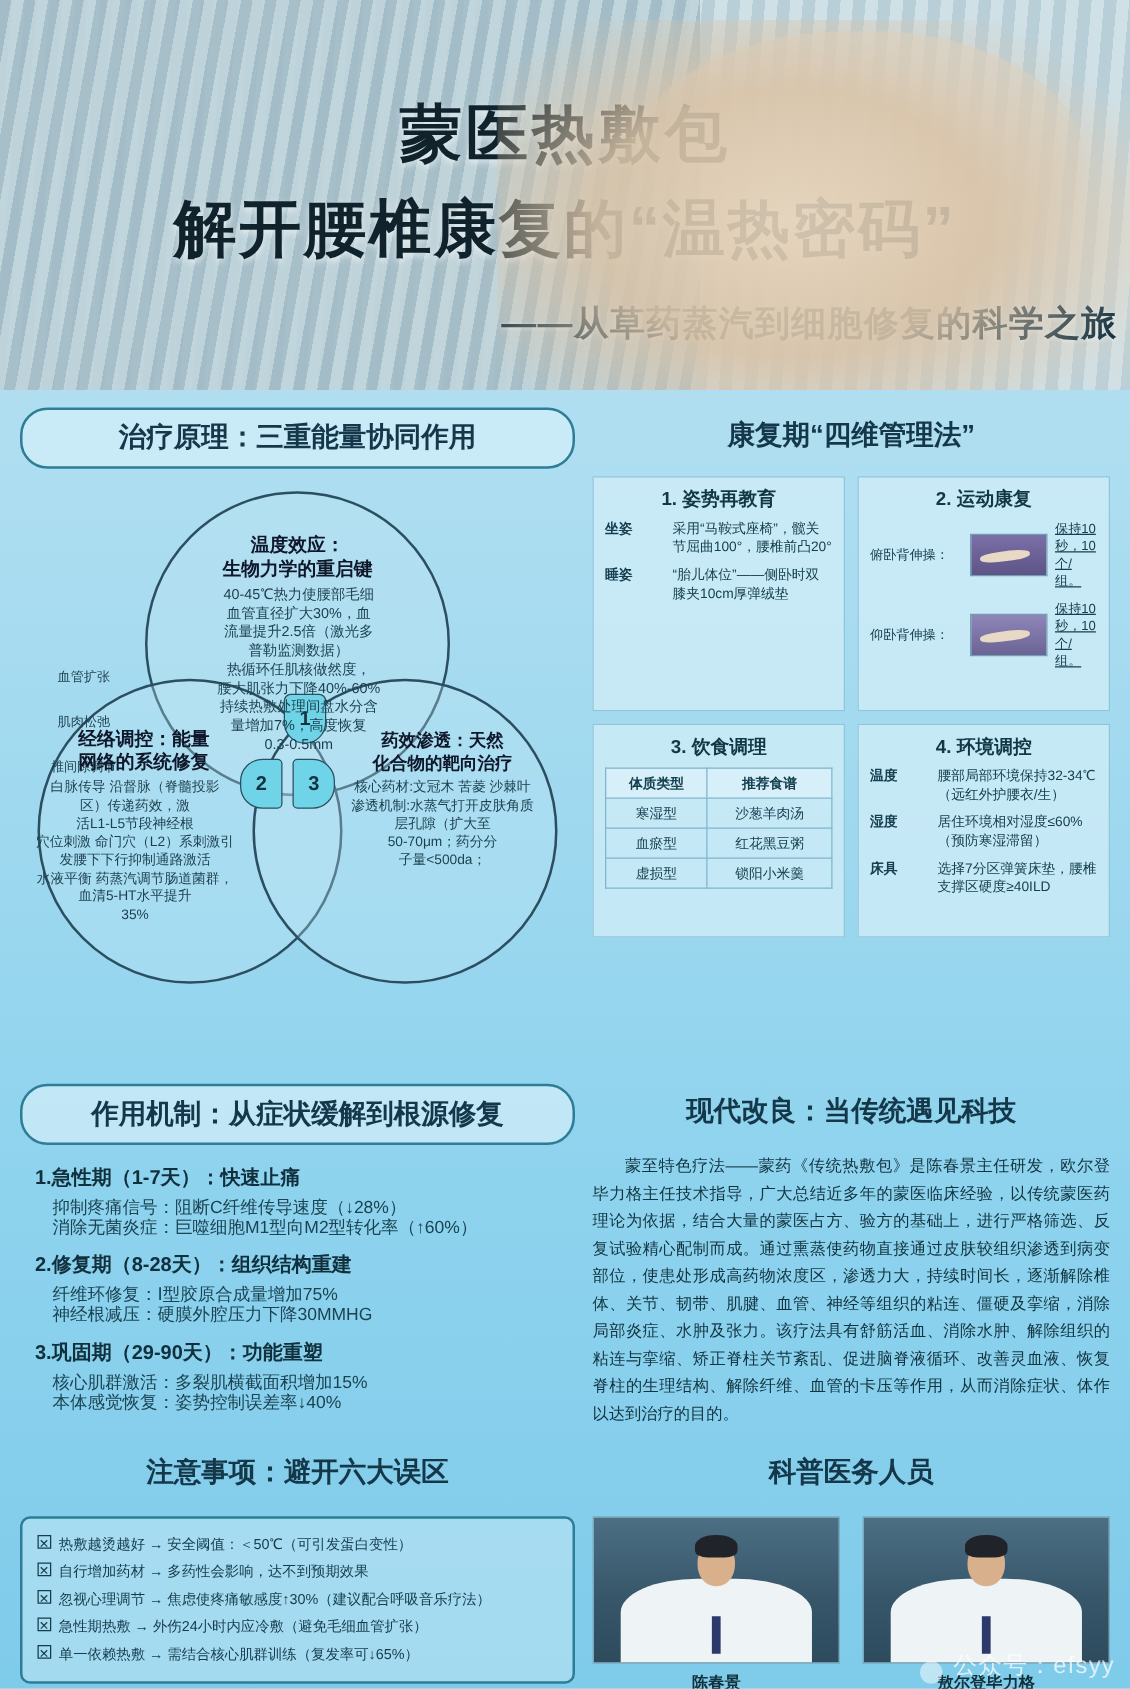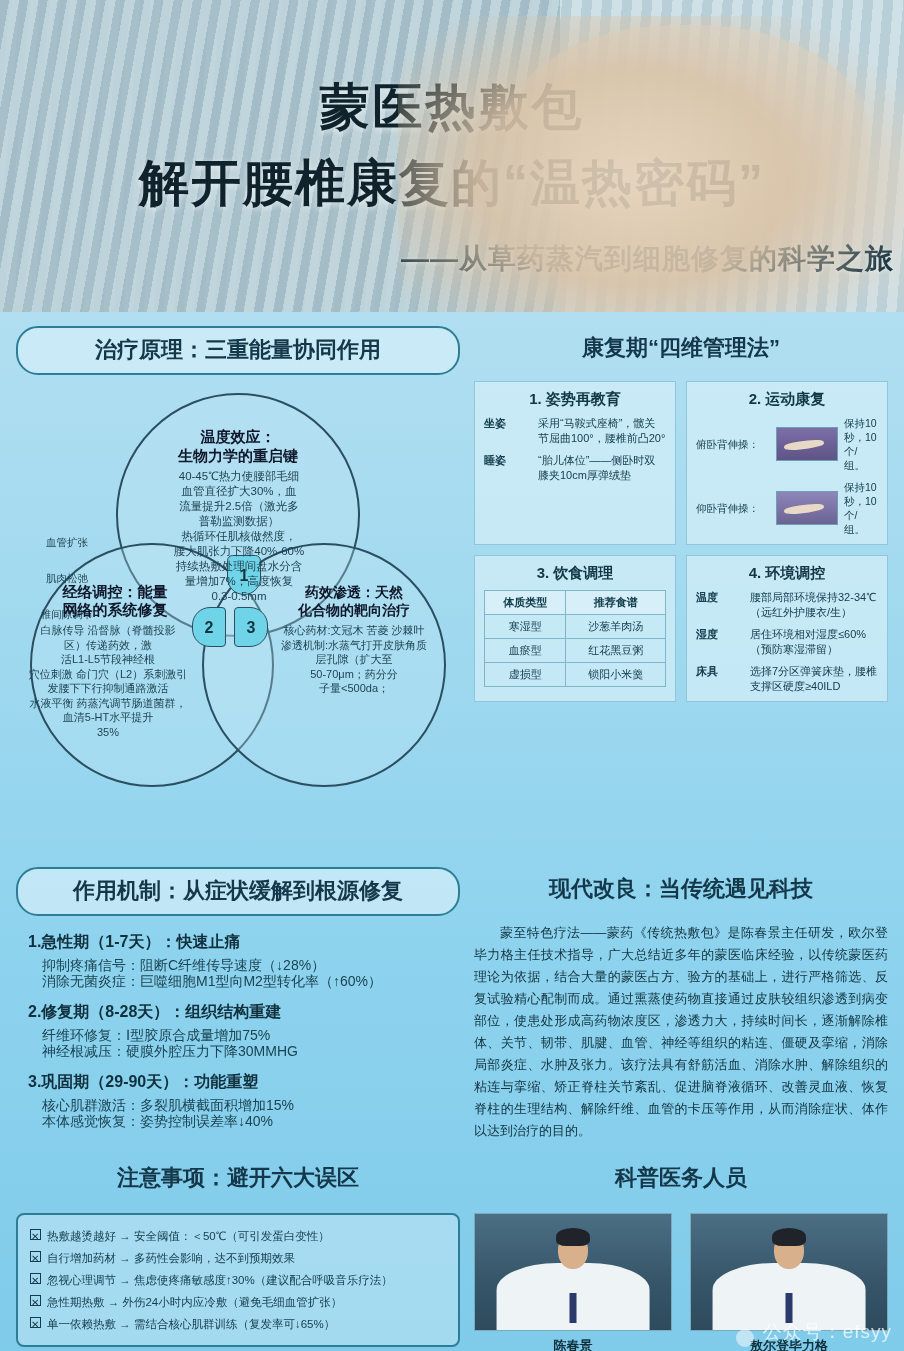--- a/index.html
+++ b/index.html
@@ -95,40 +95,40 @@
 
   .v-br-head { position:absolute; left:258px; top:200px; width:160px; font-size:14px; line-height:18px; }
   .v-br-body { position:absolute; left:256px; top:240px; width:164px; font-size:11px; line-height:14.5px; text-align:center; }
 
   .v-left-tags { position:absolute; left:6px; top:152px; width:90px; font-size:10.5px; line-height:14px; color:#1b3f4d; text-align:center;}
   .v-left-tags div{ margin-bottom:22px; }
 
   
   .grid4 { display:grid; grid-template-columns:1fr 1fr; gap:10px; margin-top:10px; }
   .card {
-    background:rgba(208,236,247,0.8); border:1px solid #8fc6da; padding:8px 9px 0;
+    background:rgba(208,236,247,0.8); border:1px solid #8fc6da; padding:8px 9px 24px;
   }
   .card-h { font-size:15px; font-weight:bold; color:#123845; text-align:center; margin-bottom:7px; }
   .kv { font-size:11px; color:#16404f; line-height:15px; }
   .kv-row { display:flex; margin-bottom:7px; }
   .kv-k { flex:0 0 54px; font-weight:bold; }
   .kv-v { flex:1; }
 
   .ex-row { display:flex; align-items:center; gap:6px; margin-bottom:8px; }
   .ex-label { font-size:10.5px; color:#16404f; flex:0 0 74px; line-height:14px;}
   .ex-thumb {
     width:62px; height:34px; border:1px solid #6f9fb2; flex:0 0 62px;
     background:linear-gradient(180deg,#7b6fa8 0%,#5e5486 100%); position:relative; overflow:hidden;
   }
   .ex-thumb.b { background:linear-gradient(180deg,#8e86b8 0%,#6b6394 100%); }
   .ex-thumb:after{
     content:""; position:absolute; left:12%; top:42%; width:66%; height:26%;
     background:#e8d9c6; border-radius:40%; transform:rotate(-7deg);
   }
-  .ex-note { font-size:10.5px; color:#16404f; flex:1; line-height:14px; }
+  .ex-note { font-size:10.5px; color:#16404f; flex:1; line-height:14px;text-decoration:underline; }
 
   table.diet { width:100%; border-collapse:collapse; font-size:11px; color:#16404f; }
   table.diet th, table.diet td { border:1px solid #7fb6cc; padding:4px 2px; text-align:center; }
   table.diet th { font-weight:bold; background:rgba(255,255,255,.28); }
 
   
   .mech { margin-top:16px;margin-left:12px; }
   .mech-item { margin-bottom:13px; }
   .mech-h { font-size:16px; font-weight:bold; color:#11303d; margin-bottom:4px; }
   .mech-sub { font-size:14px; color:#1b4453; line-height:16px; padding-left:14px; }

